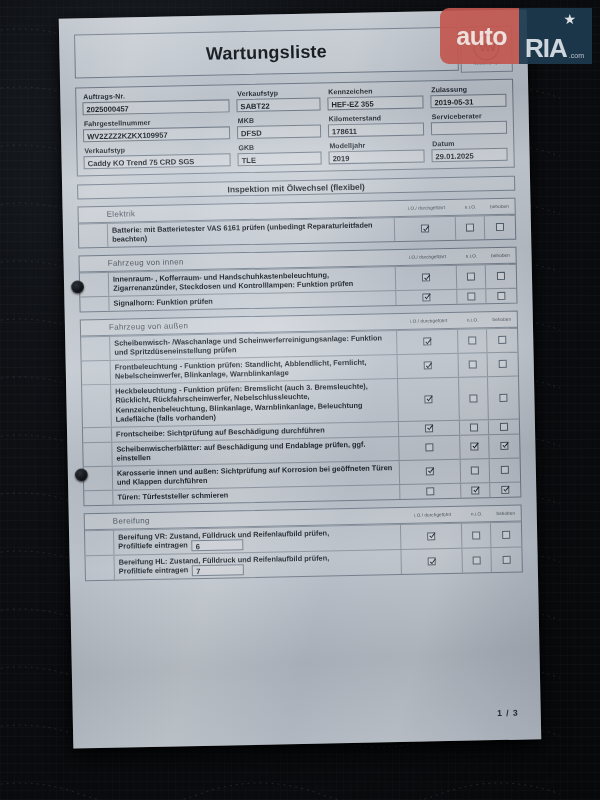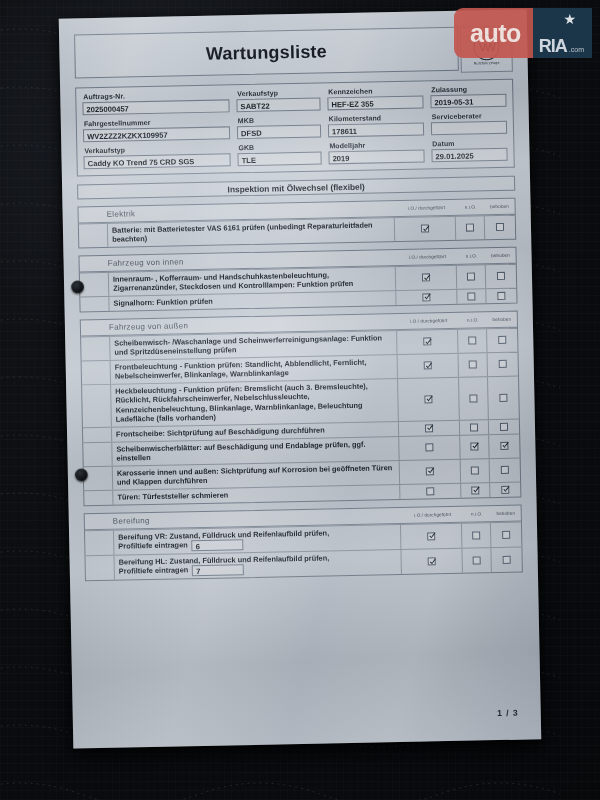--- a/index.html
+++ b/index.html
@@ -101,28 +101,28 @@
 
   .pager{position:absolute;right:22px;bottom:22px;font-size:8.5px;font-weight:bold;
     color:#15202c;letter-spacing:1px;}
 
   
   .hole{position:absolute;width:13px;height:13px;border-radius:50%;
     background:radial-gradient(circle at 40% 35%, #2b3139, #090b0e 70%);
     box-shadow:0 0 2px rgba(255,255,255,.35) inset, 0 1px 2px rgba(0,0,0,.6);}
 
   
-  #wm{position:absolute;right:8px;top:8px;display:flex;align-items:stretch;height:50px;
+  #wm{position:absolute;right:8px;top:8px;display:flex;align-items:stretch;height:56px;
     opacity:.92;}
   #wm .auto{background:#c2574f;border-radius:9px 0 0 9px;display:flex;align-items:center;
     padding:0 12px 0 16px;}
   #wm .auto span{color:#f2e4e0;font-size:25px;font-weight:bold;letter-spacing:-.5px;line-height:1;}
   #wm .ria{background:#1d3a4f;display:flex;align-items:flex-end;padding:0 8px 3px 6px;
     position:relative;}
-  #wm .ria .rt{color:#dfe7ee;font-size:18px;font-weight:bold;letter-spacing:-1px;line-height:1;}
+  #wm .ria .rt{color:#dfe7ee;font-size:26px;font-weight:bold;letter-spacing:-1px;line-height:1;}
   #wm .ria .dot{color:#c9d4de;font-size:7px;margin-left:2px;margin-bottom:2px;}
   #wm .star{position:absolute;right:16px;top:4px;color:#f0f4f8;font-size:14px;line-height:1;}
 </style>
 </head>
 <body>
 
 <div id="bg">
   <div class="weave"></div>
   <svg class="waves" viewBox="0 0 640 840" preserveAspectRatio="none">
     <g stroke="#6a7483" stroke-width="1" fill="none" stroke-dasharray="2 4" opacity=".55">

